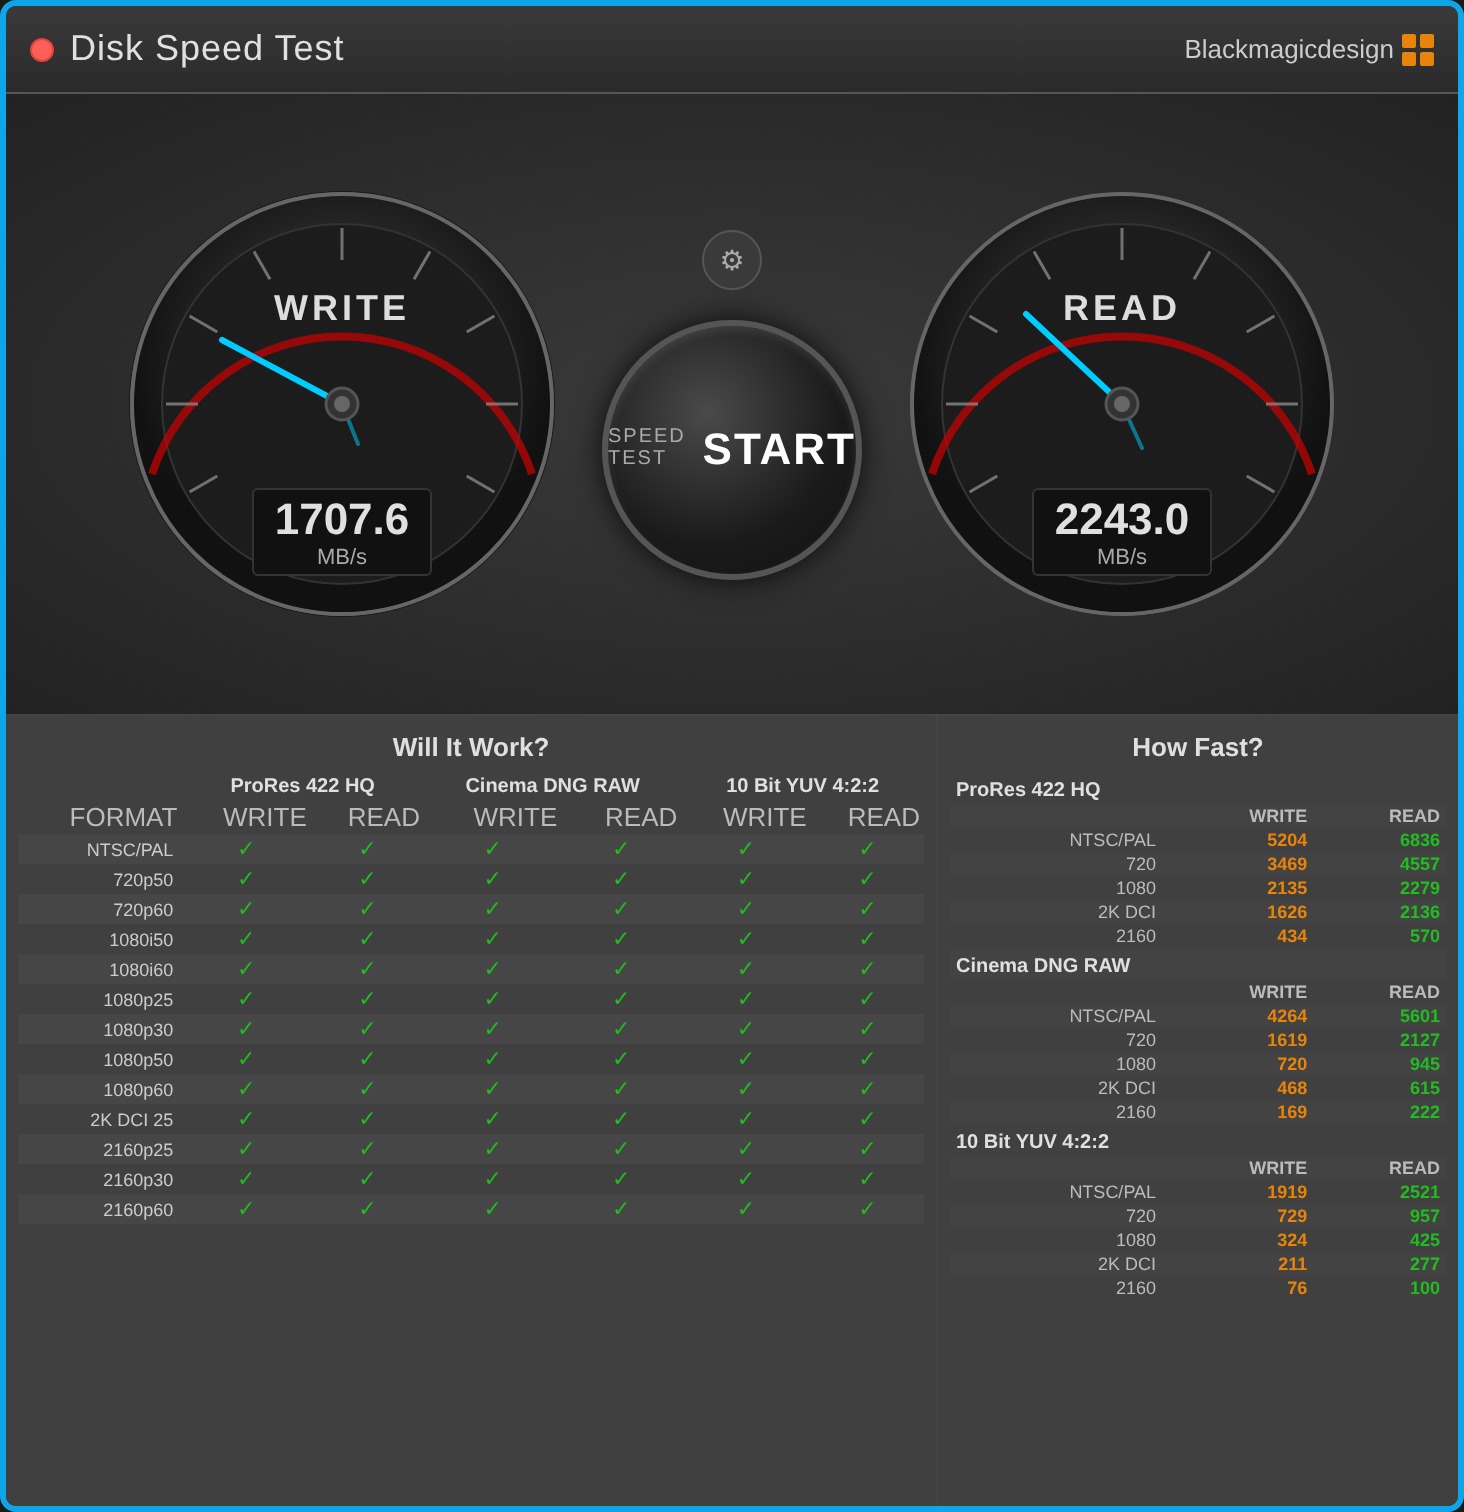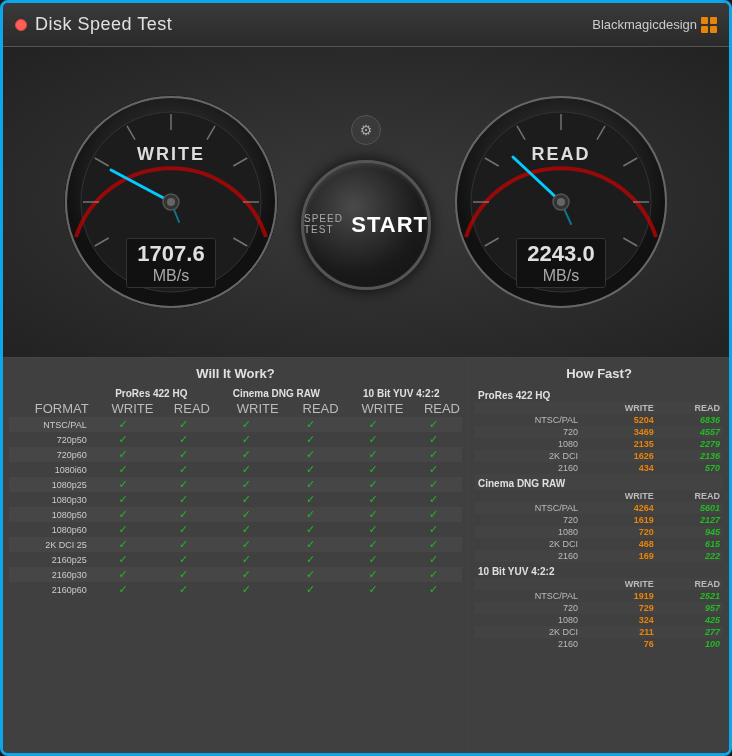--- a/index.html
+++ b/index.html
@@ -131,21 +131,21 @@
 
     .gauge-value {
       color: #e0e0e0;
       font-size: 22px;
       font-weight: bold;
       line-height: 1.2;
     }
 
     .gauge-unit {
       color: #aaa;
-      font-size: 16px;
+      font-size: 11px;
     }
 
     
     .center-area {
       display: flex;
       flex-direction: column;
       align-items: center;
       gap: 15px;
     }
 
@@ -304,21 +304,20 @@
     .speed-table .write-val {
       color: #e8840a;
       text-align: right;
       font-weight: bold;
     }
 
     .speed-table .read-val {
       color: #22bb22;
       text-align: right;
       font-weight: bold;
-      font-style: italic;
     }
 
     .speed-table tr:nth-child(even) td {
       background: rgba(255,255,255,0.02);
     }
 
     .divider-row td {
       padding-top: 4px !important;
     }
   </style>
@@ -483,20 +482,29 @@
             <tr>
     <td class="format-name">720p60</td>
     <td><span class="check-mark">✓</span></td>
     <td><span class="check-mark">✓</span></td>
     <td><span class="check-mark">✓</span></td>
     <td><span class="check-mark">✓</span></td>
     <td><span class="check-mark">✓</span></td>
     <td><span class="check-mark">✓</span></td>
   </tr>
             <tr>
+    <td class="format-name">1080i50</td>
+    <td><span class="check-mark">✓</span></td>
+    <td><span class="check-mark">✓</span></td>
+    <td><span class="check-mark">✓</span></td>
+    <td><span class="check-mark">✓</span></td>
+    <td><span class="check-mark">✓</span></td>
+    <td><span class="check-mark">✓</span></td>
+  </tr>
+            <tr>
     <td class="format-name">1080i60</td>
     <td><span class="check-mark">✓</span></td>
     <td><span class="check-mark">✓</span></td>
     <td><span class="check-mark">✓</span></td>
     <td><span class="check-mark">✓</span></td>
     <td><span class="check-mark">✓</span></td>
     <td><span class="check-mark">✓</span></td>
   </tr>
             <tr>
     <td class="format-name">1080p25</td>

